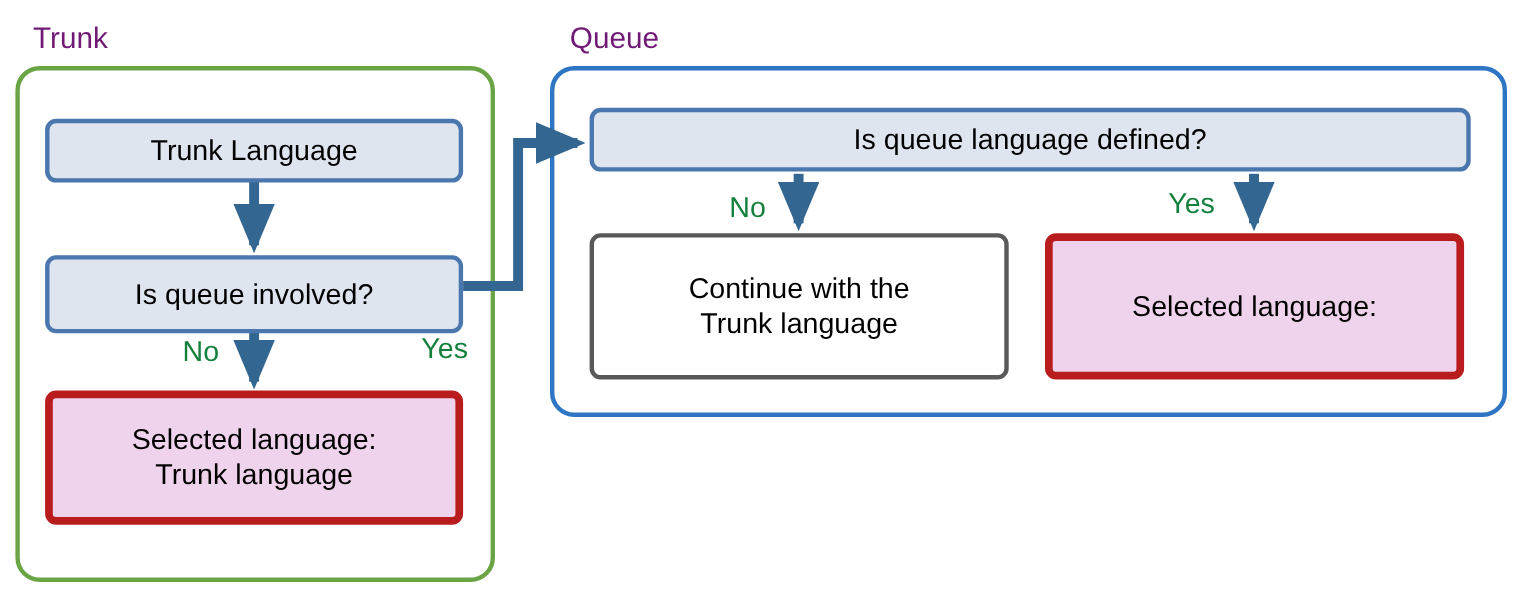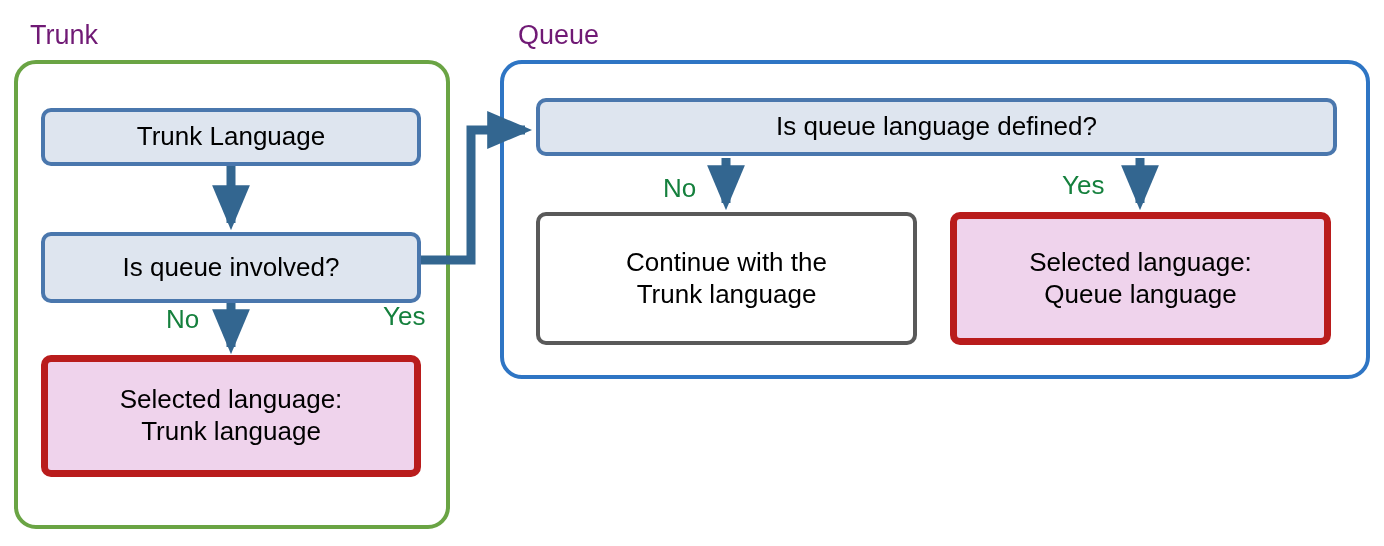--- a/index.html
+++ b/index.html
@@ -131,20 +131,19 @@
     <span>Is queue language defined?</span>
   </div>
 
   <div class="abs node node-white" style="left:536px; top:212px; width:381px; height:133px; flex-direction:column;">
     <span>Continue with the</span>
     <span>Trunk language</span>
   </div>
 
   <div class="abs node node-pink" style="left:950px; top:212px; width:381px; height:133px; flex-direction:column;">
     <span>Selected language:</span>
-    <span>Queue language</span>
   </div>
 
   <div class="abs edge-label" style="left:663px; top:175px;">No</div>
 
   <div class="abs edge-label" style="left:1062px; top:172px;">Yes</div>
 
 </div>
 
 </body></html>

